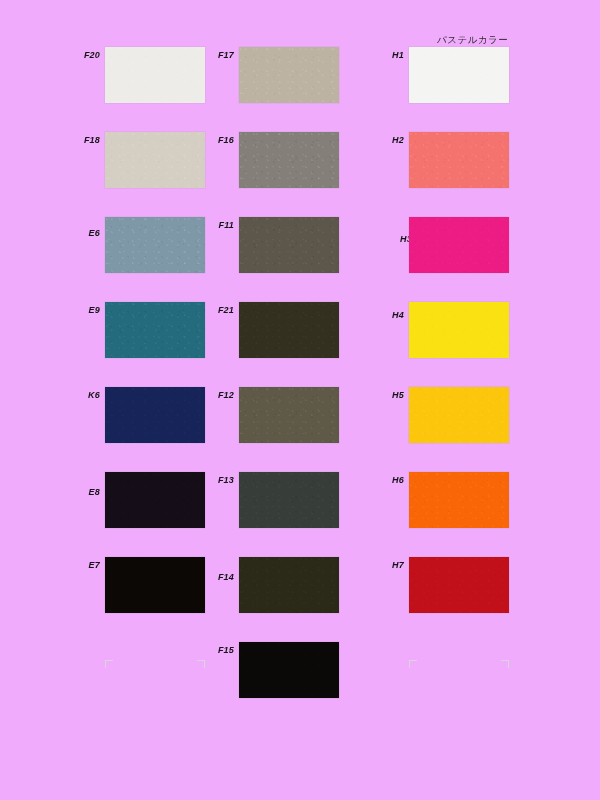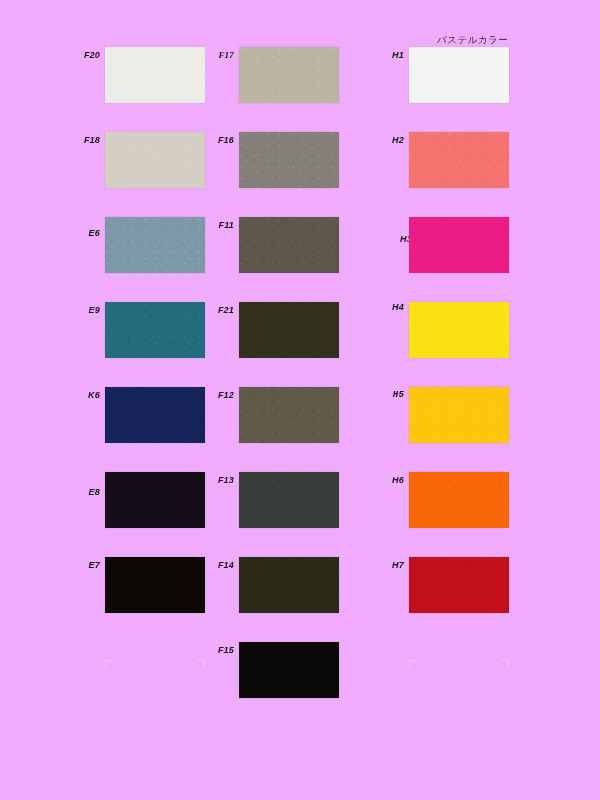--- a/index.html
+++ b/index.html
@@ -109,21 +109,21 @@
       </div>
       <div class="swatch-cell" style="left: 0px; top: 0px;">
         <div class="swatch-code" style="left: 66px; top: 475px; margin-top: 12px;">E8</div>
         <div class="swatch-chip" style="left: 105px; top: 472px; background: rgb(21, 13, 24);"></div>
       </div>
       <div class="swatch-cell" style="left: 0px; top: 0px;">
         <div class="swatch-code" style="left: 66px; top: 560px;">E7</div>
         <div class="swatch-chip" style="left: 105px; top: 557px; background: rgb(12, 8, 6);"></div>
       </div>
       <div class="swatch-cell" style="left: 0px; top: 0px;">
-        <div class="swatch-code" style="left: 200px; top: 50px; font-family: Liberation Serif, serif;">F17</div>
+        <div class="swatch-code" style="left: 200px; top: 50px;">F17</div>
         <div class="swatch-chip" style="left: 239px; top: 47px; background: rgb(189, 179, 162);"></div>
       </div>
       <div class="swatch-cell" style="left: 0px; top: 0px;">
         <div class="swatch-code" style="left: 200px; top: 135px;">F16</div>
         <div class="swatch-chip" style="left: 239px; top: 132px; background: rgb(132, 127, 120);"></div>
       </div>
       <div class="swatch-cell" style="left: 0px; top: 0px;">
         <div class="swatch-code" style="left: 200px; top: 220px;">F11</div>
         <div class="swatch-chip" style="left: 239px; top: 217px; background: rgb(93, 86, 74);"></div>
       </div>
@@ -133,45 +133,45 @@
       </div>
       <div class="swatch-cell" style="left: 0px; top: 0px;">
         <div class="swatch-code" style="left: 200px; top: 390px;">F12</div>
         <div class="swatch-chip" style="left: 239px; top: 387px; background: rgb(95, 90, 71);"></div>
       </div>
       <div class="swatch-cell" style="left: 0px; top: 0px;">
         <div class="swatch-code" style="left: 200px; top: 475px;">F13</div>
         <div class="swatch-chip" style="left: 239px; top: 472px; background: rgb(55, 61, 56);"></div>
       </div>
       <div class="swatch-cell" style="left: 0px; top: 0px;">
-        <div class="swatch-code" style="left: 200px; top: 560px; font-style: italic;">F14</div>
+        <div class="swatch-code" style="left: 200px; top: 572px; font-style: italic;">F14</div>
         <div class="swatch-chip" style="left: 239px; top: 557px; background: rgb(43, 42, 24);"></div>
       </div>
       <div class="swatch-cell" style="left: 0px; top: 0px;">
         <div class="swatch-code" style="left: 200px; top: 645px;">F15</div>
         <div class="swatch-chip" style="left: 239px; top: 642px; background: rgb(11, 9, 8);"></div>
       </div>
       <div class="swatch-cell" style="left: 0px; top: 0px;">
         <div class="swatch-code" style="left: 370px; top: 50px;">H1</div>
         <div class="swatch-chip" style="left: 409px; top: 47px; background: rgb(244, 244, 242);"></div>
       </div>
       <div class="swatch-cell" style="left: 0px; top: 0px;">
         <div class="swatch-code" style="left: 370px; top: 135px; font-style: italic;">H2</div>
         <div class="swatch-chip" style="left: 409px; top: 132px; background: rgb(244, 115, 111);"></div>
       </div>
       <div class="swatch-cell" style="left: 0px; top: 0px;">
         <div class="swatch-code" style="left: 378px; top: 220px; margin-top: 14px;">H3</div>
         <div class="swatch-chip" style="left: 409px; top: 217px; background: rgb(236, 28, 132);"></div>
       </div>
       <div class="swatch-cell" style="left: 0px; top: 0px;">
-        <div class="swatch-code" style="left: 370px; top: 302px;">H4</div>
+        <div class="swatch-code" style="left: 370px; top: 310px;">H4</div>
         <div class="swatch-chip" style="left: 409px; top: 302px; background: rgb(250, 225, 18);"></div>
       </div>
       <div class="swatch-cell" style="left: 0px; top: 0px;">
-        <div class="swatch-code" style="left: 370px; top: 390px; font-family: Liberation Mono, monospace;">H5</div>
+        <div class="swatch-code" style="left: 370px; top: 390px;">H5</div>
         <div class="swatch-chip" style="left: 409px; top: 387px; background: rgb(252, 198, 13);"></div>
       </div>
       <div class="swatch-cell" style="left: 0px; top: 0px;">
         <div class="swatch-code" style="left: 370px; top: 475px; font-style: italic;">H6</div>
         <div class="swatch-chip" style="left: 409px; top: 472px; background: rgb(249, 102, 8);"></div>
       </div>
       <div class="swatch-cell" style="left: 0px; top: 0px;">
         <div class="swatch-code" style="left: 370px; top: 560px;">H7</div>
         <div class="swatch-chip" style="left: 409px; top: 557px; background: rgb(194, 16, 27);"></div>
       </div>

